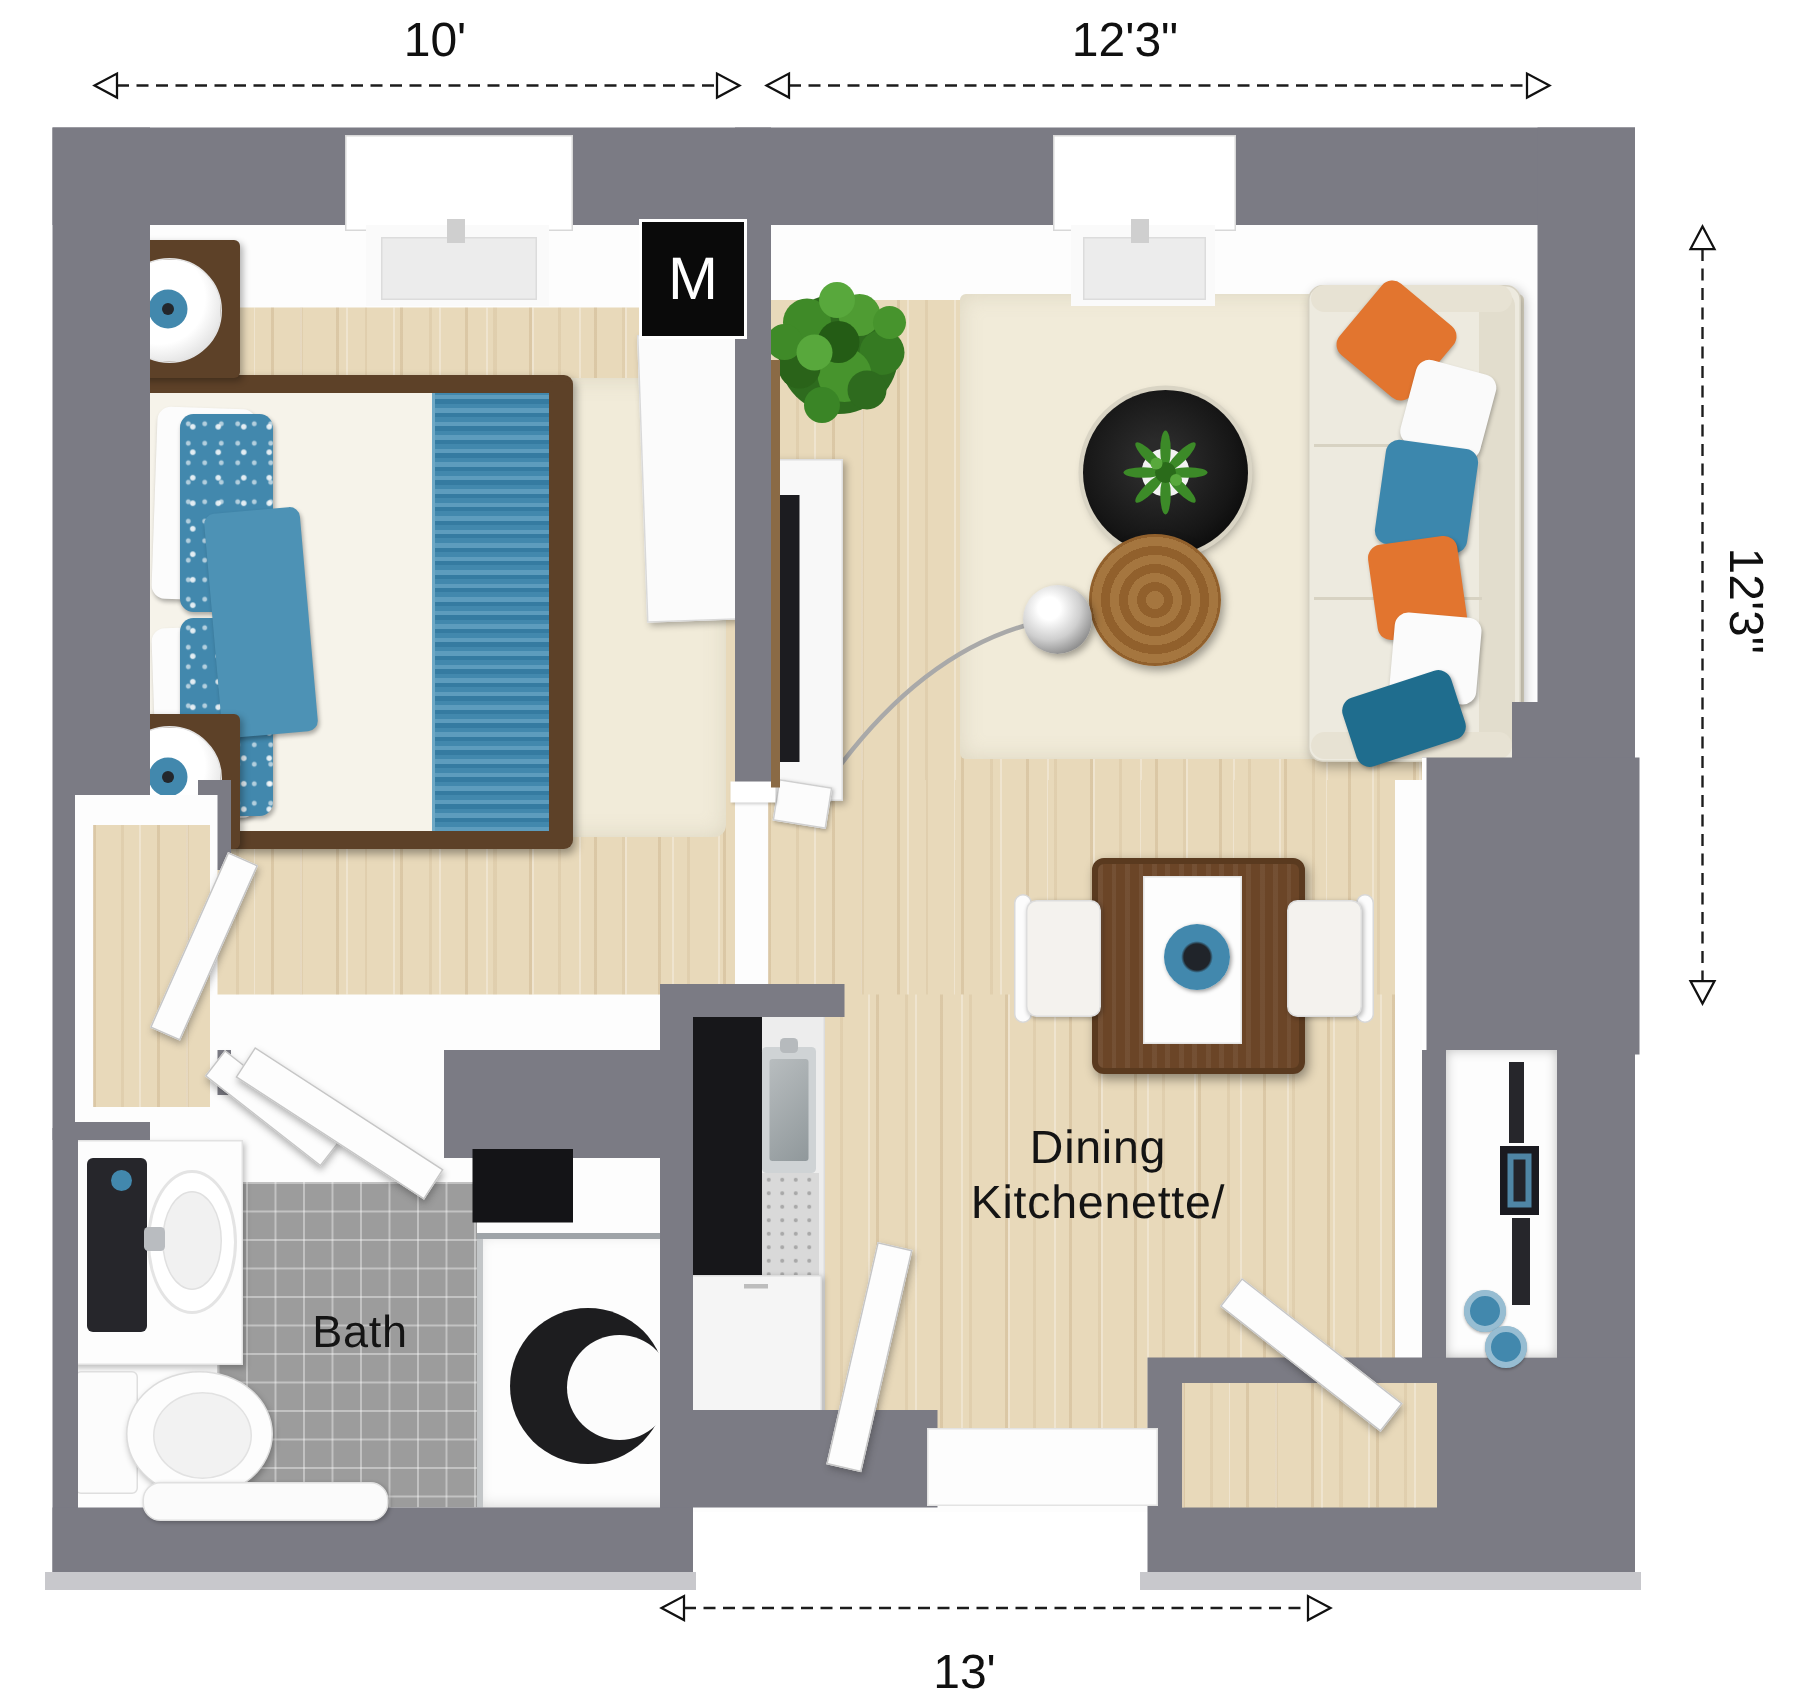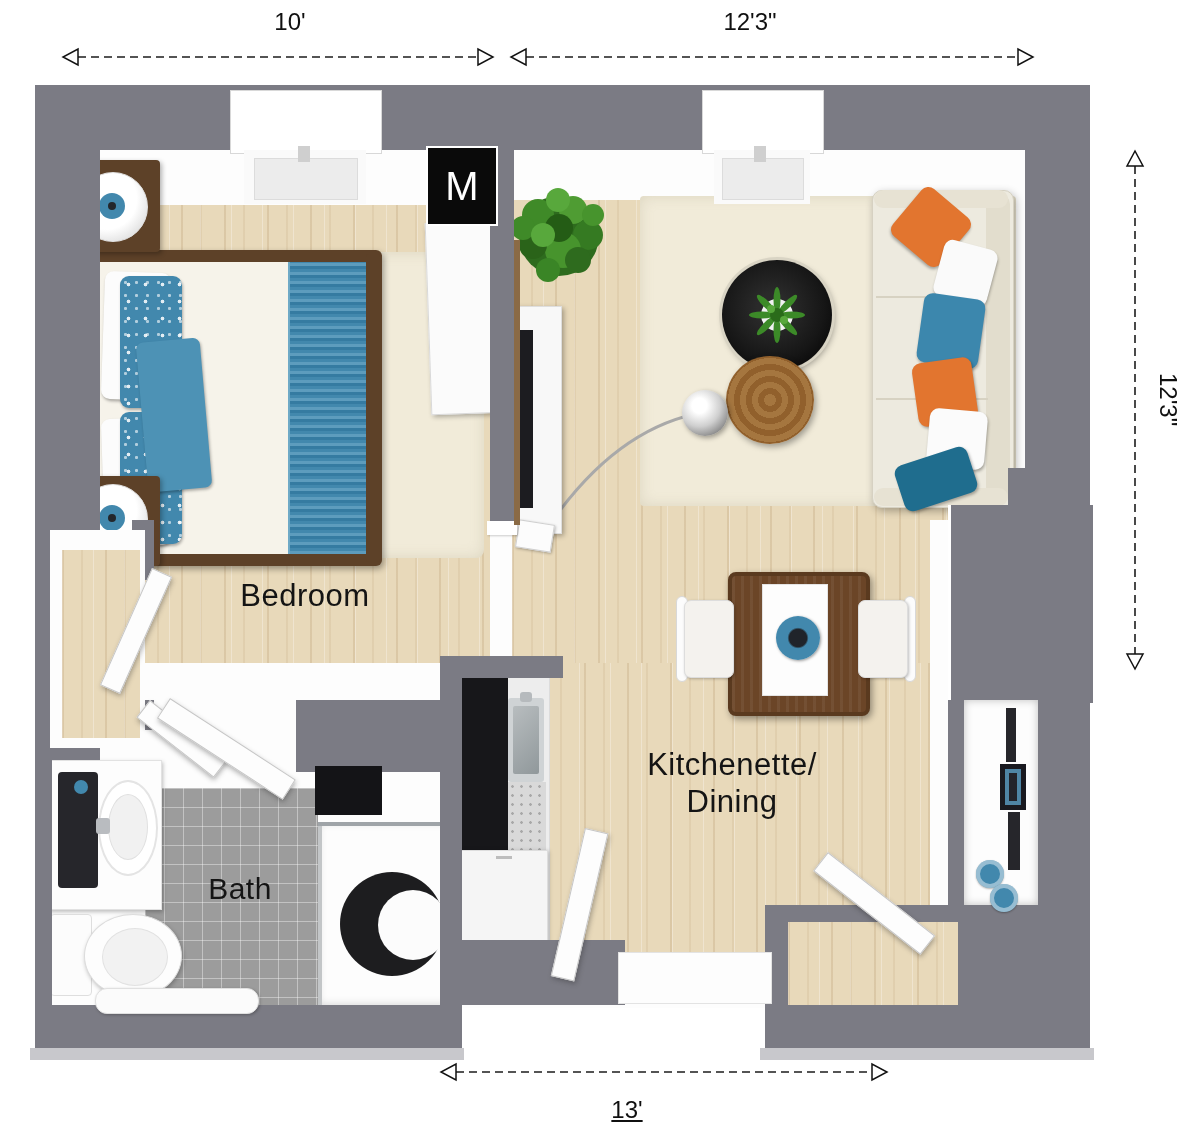--- a/index.html
+++ b/index.html
@@ -22,21 +22,21 @@
   .darkwood{position:absolute;background:var(--wood-dark,#5d4128);}
   .leaf{position:absolute;background:#fdfdfd;border:1px solid #c6c6c6;
         box-shadow:2px 2px 5px rgba(40,40,40,.35);transform-origin:top left;}
   .pillow{position:absolute;border-radius:9px;box-shadow:1px 2px 3px rgba(0,0,0,.3);}
   .lamp{position:absolute;border-radius:50%;border:1px solid #e3e3e3;
         background:radial-gradient(circle at 40% 38%, #ffffff 52%, #e6e6e6 74%, #cccccc);}
   .lampblue{position:absolute;border-radius:50%;background:var(--accent-blue,#4288ad);}
   .lampdot{position:absolute;border-radius:50%;background:#23272c;}
   .roomlabel{position:absolute;color:#141414;font-size:31px;text-align:center;
              letter-spacing:.5px;}
-  .dimlabel{position:absolute;color:#101010;font-size:24px;text-align:center;}
+  .dimlabel{position:absolute;color:#101010;font-size:32px;text-align:center;}
   .chairback{position:absolute;background:#fcfcfc;border:1px solid #d8d8d8;border-radius:6px;}
   .chairseat{position:absolute;background:#f4f2ee;border:1px solid #ddd;border-radius:7px;
              box-shadow:1px 1px 3px rgba(0,0,0,.25);}
   .nichedark{position:absolute;background:#26262b;}
   .plate{position:absolute;border-radius:50%;background:var(--accent-blue,#4288ad);
          box-shadow:inset 0 0 0 4px rgba(255,255,255,.45), 0 1px 2px rgba(0,0,0,.3);}
 </style>
 </head>
 <body>
 
@@ -256,23 +256,22 @@
     <polygon points="434,3 434,19 449,11" fill="#fff" stroke="#111" stroke-width="1.5"></polygon>
   </svg>
   <svg class="abs" style="left:1124px;top:148px;" width="22" height="524">
     <line x1="11" y1="18" x2="11" y2="506" stroke="#1c1c1c" stroke-width="1.6" stroke-dasharray="8 5"></line>
     <polygon points="3,18 19,18 11,3" fill="#fff" stroke="#111" stroke-width="1.5"></polygon>
     <polygon points="3,506 19,506 11,521" fill="#fff" stroke="#111" stroke-width="1.5"></polygon>
   </svg>
 
   <div class="dimlabel" style="left:210px;top:8px;width:160px;">10'</div>
   <div class="dimlabel" style="left:660px;top:8px;width:180px;">12'3"</div>
-  <div class="dimlabel" style="left:542px;top:1096px;width:170px;text-decoration:underline;">13'</div>
+  <div class="dimlabel" style="left:558px;top:1096px;width:170px;">13'</div>
   <div class="dimlabel" style="left:1148px;top:330px;width:34px;height:140px;writing-mode:vertical-rl;text-align:center;">12'3"</div>
 
-  <div class="roomlabel" style="left:180px;top:578px;width:250px;">Bedroom</div>
   <div class="roomlabel" style="left:612px;top:746px;width:240px;line-height:37px;">
+    <div>Dining</div>
     <div>Kitchenette/</div>
-    <div>Dining</div>
   </div>
   <div class="roomlabel" style="left:175px;top:872px;width:130px;font-size:30px;">Bath</div>
 
 </div>
 
 </body></html>

